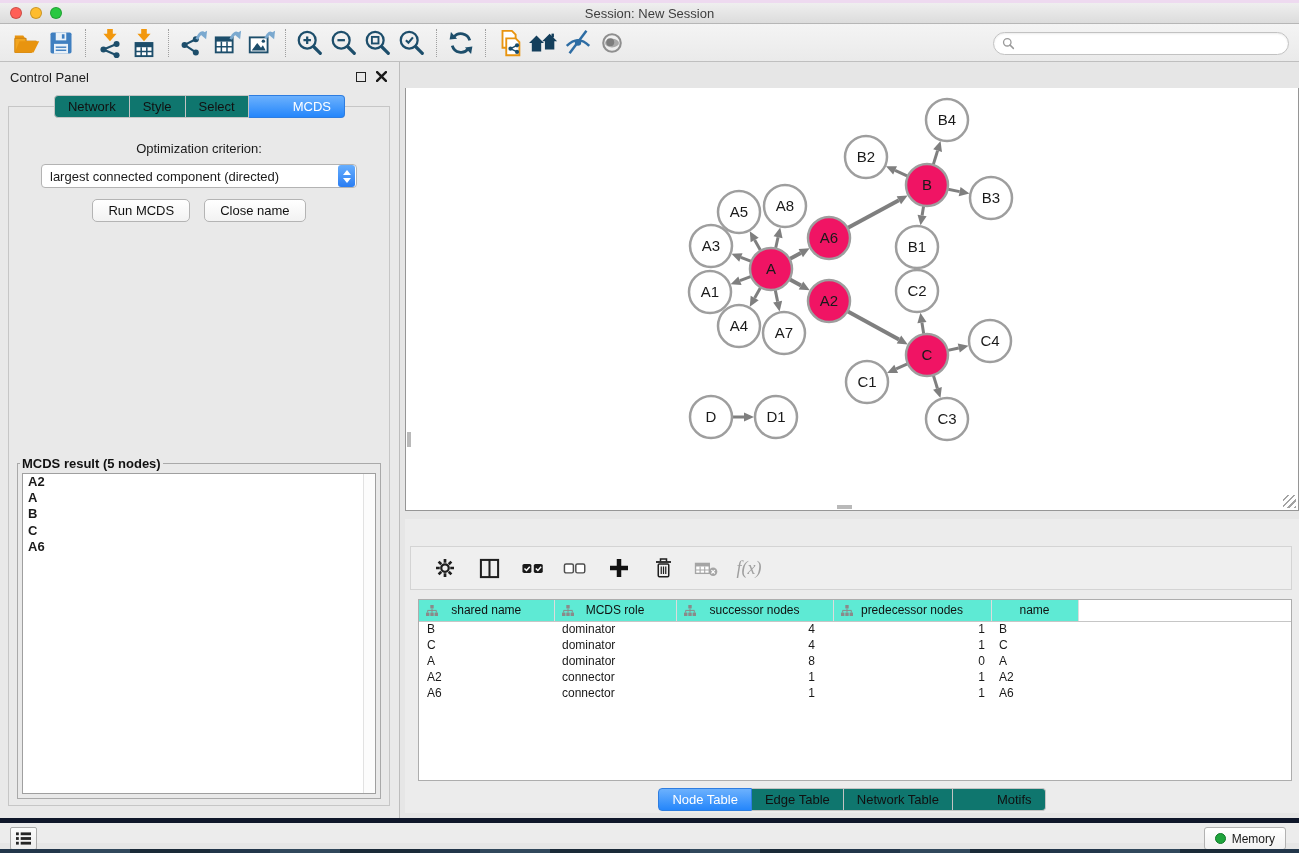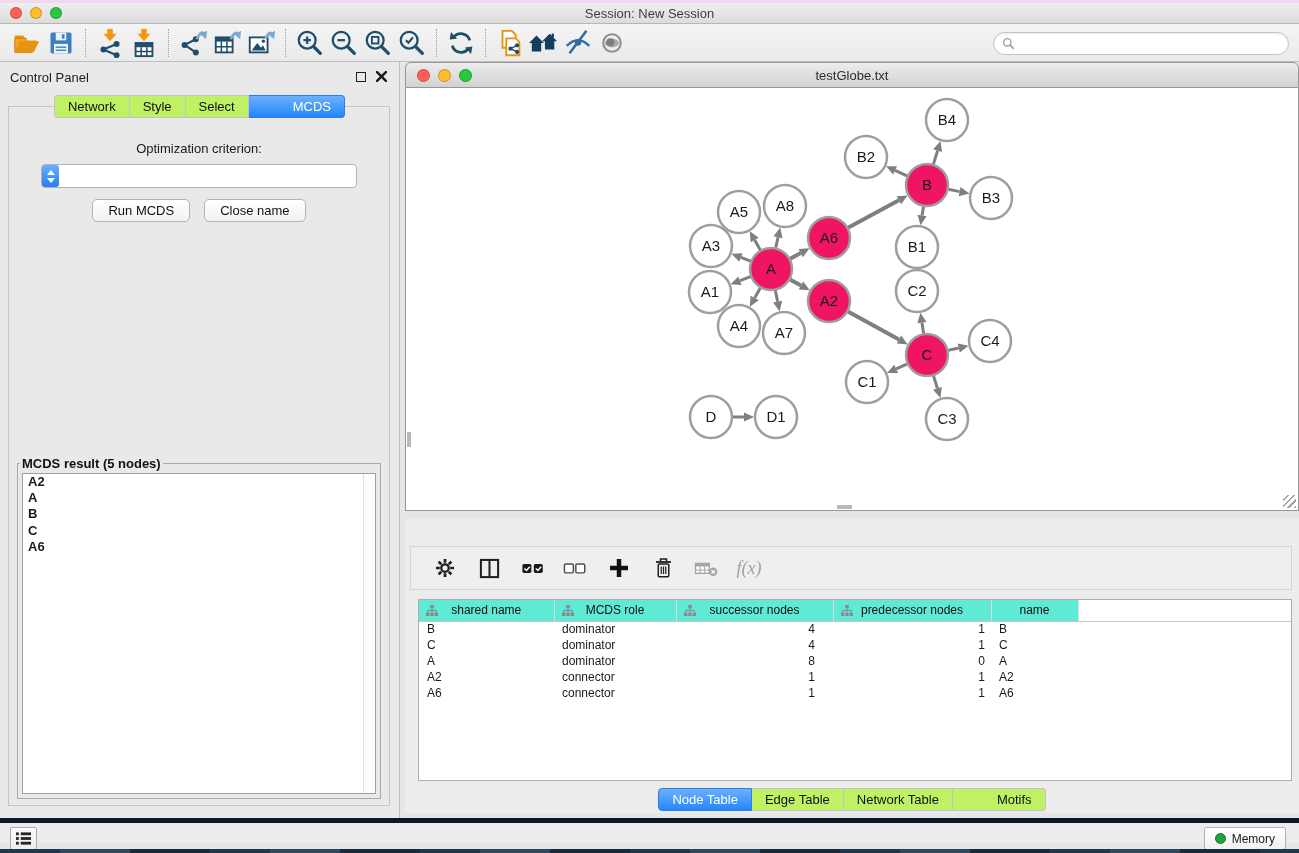--- a/index.html
+++ b/index.html
@@ -40,21 +40,21 @@
     position:absolute; left:0; top:62px; width:400px; height:756px;
     background:#e9e9e9; border-right:1px solid #bdbdbd;
   }
   .panel-header { position:relative; height:26px; }
   .panel-header .panel-title { position:absolute; left:10px; top:8px; font-size:13px; color:#1d1d1d; }
   .panel-btns { position:absolute; right:12px; top:9px; display:flex; gap:10px; align-items:center; }
   .float-btn { width:10px; height:10px; border:1.6px solid #222; background:transparent; cursor:pointer; }
   .close-btn { cursor:pointer; line-height:0; }
   .seg-tabs { display:flex; justify-content:center; position:relative; z-index:2; margin-top:7px; }
   .seg-tab {
-    font-size:13px; padding:3px 13px; background:#bef264; border:1px solid #c3c3c3; border-left:none;
+    font-size:13px; padding:3px 13px; background:#0f766e; border:1px solid #c3c3c3; border-left:none;
     cursor:pointer; color:#111;
   }
   .seg-tab:first-child { border-left:1px solid #c3c3c3; border-radius:4px 0 0 4px; }
   .seg-tab:last-child { border-radius:0 4px 4px 0;padding-left:44px; }
   .seg-tab.active { background:linear-gradient(#6cb1fd,#2486fb); border-color:#2e7de0; color:#fff; }
   .cp-content {
     position:absolute; left:8px; right:9px; top:44px; bottom:12px;
     border:1px solid #c6c6c6; background:#e9e9e9; z-index:1;
   }
   .opt-label { text-align:center; margin-top:34px; font-size:13px; }
@@ -328,20 +328,21 @@
   </div>
   <div class="seg-tabs">
     <div class="seg-tab">Network</div>
     <div class="seg-tab">Style</div>
     <div class="seg-tab">Select</div>
     <div class="seg-tab active">MCDS</div>
   </div>
   <div class="cp-content">
     <div class="opt-label">Optimization criterion:</div>
     <div class="dropdown">
+      <span class="dd-value">largest connected component (directed)</span>
       <span class="dd-stepper">
           <span class="up"></span>
           <span class="down"></span>
         </span>
     </div>
     <div class="cp-buttons">
       <button class="push-btn">Run MCDS</button>
       <button class="push-btn">Close name</button>
     </div>
     <fieldset class="mcds-fieldset">
@@ -352,28 +353,20 @@
           <div class="mcds-item">A</div>
           <div class="mcds-item">B</div>
           <div class="mcds-item">C</div>
           <div class="mcds-item">A6</div>
         </div>
     </fieldset>
   </div>
 </div>
 
 <div class="net-frame">
-  <div class="net-titlebar">
-    <div class="net-lights">
-      <div class="light red"></div>
-      <div class="light yellow"></div>
-      <div class="light green"></div>
-    </div>
-    <div class="title">testGlobe.txt</div>
-  </div>
   <div class="net-canvas">
     <svg id="graph-svg" width="892" height="421" viewBox="0 0 892 421">
         <line x1="355.6988396225549" y1="164.43230807767586" x2="348.6651122146444" y2="151.9034811323354" stroke="#7f7f7f" stroke-width="3"></line>
         <polygon points="343.769764647568,143.1836432784806 352.6762376274176,149.65162125148026 344.6539868018712,154.15534101319054" fill="#7f7f7f"></polygon>
         <line x1="369.1216786985545" y1="162.4524458565049" x2="372.058225349803" y2="149.23798592588648" stroke="#7f7f7f" stroke-width="3"></line>
         <polygon points="374.22752992798956,139.47611532404696 376.5486858266492,150.23586603185228 367.56776487295684,148.24010581992067" fill="#7f7f7f"></polygon>
         <line x1="347.25882377126106" y1="174.19921577898342" x2="334.87987575366554" y2="169.45395237223846" stroke="#7f7f7f" stroke-width="3"></line>
         <polygon points="325.5424145806451,165.87459225591394 336.5263814071748,165.15872023264905 333.23337010015626,173.74918451182788" fill="#7f7f7f"></polygon>
         <line x1="347.22175155851795" y1="187.70327400252603" x2="333.94231316460133" y2="192.7102753641667" stroke="#7f7f7f" stroke-width="3"></line>
         <polygon points="324.5853403006634,196.23831431286462 332.3194152482003,188.40606784675526 335.56521108100236,197.01448288157815" fill="#7f7f7f"></polygon>

